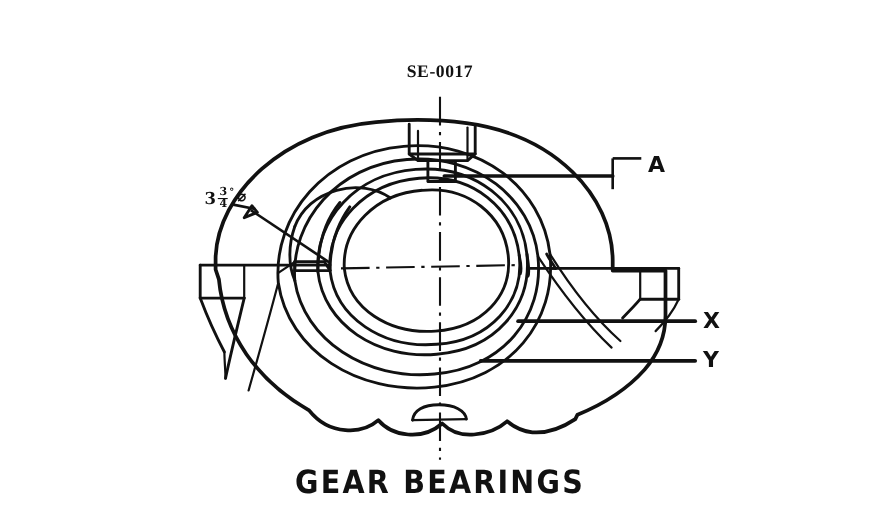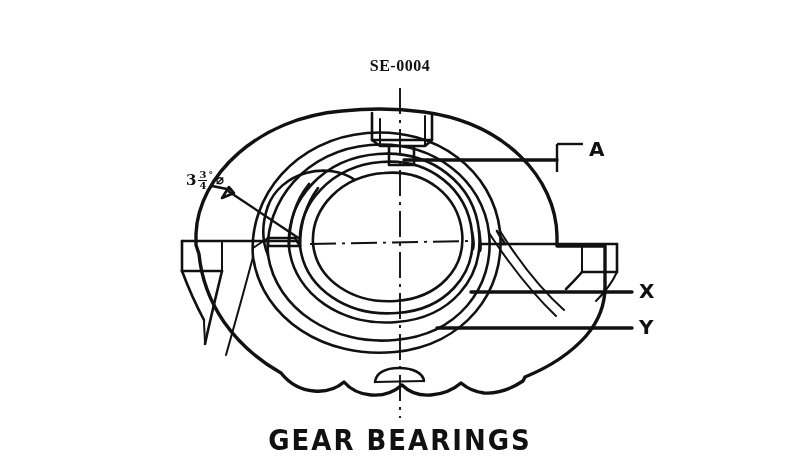--- a/index.html
+++ b/index.html
@@ -283,21 +283,21 @@
     <g>
       <line class="ln-h" x1="471" y1="292" x2="632" y2="292"></line>
     </g>
 
     <g>
       <line class="ln-h" x1="437" y1="328" x2="632" y2="328"></line>
     </g>
 
   </svg>
 
-  <div class="txt" id="part-number">SE-0004</div>
+  <div class="txt" id="part-number">SE-0017</div>
 
   <div class="txt" id="caption">GEAR BEARINGS</div>
 
   <div class="txt leader-label" id="label-a">A</div>
 
   <div class="txt leader-label" id="label-x">X</div>
 
   <div class="txt leader-label" id="label-y">Y</div>
 
   <div class="txt" id="dim-note">

